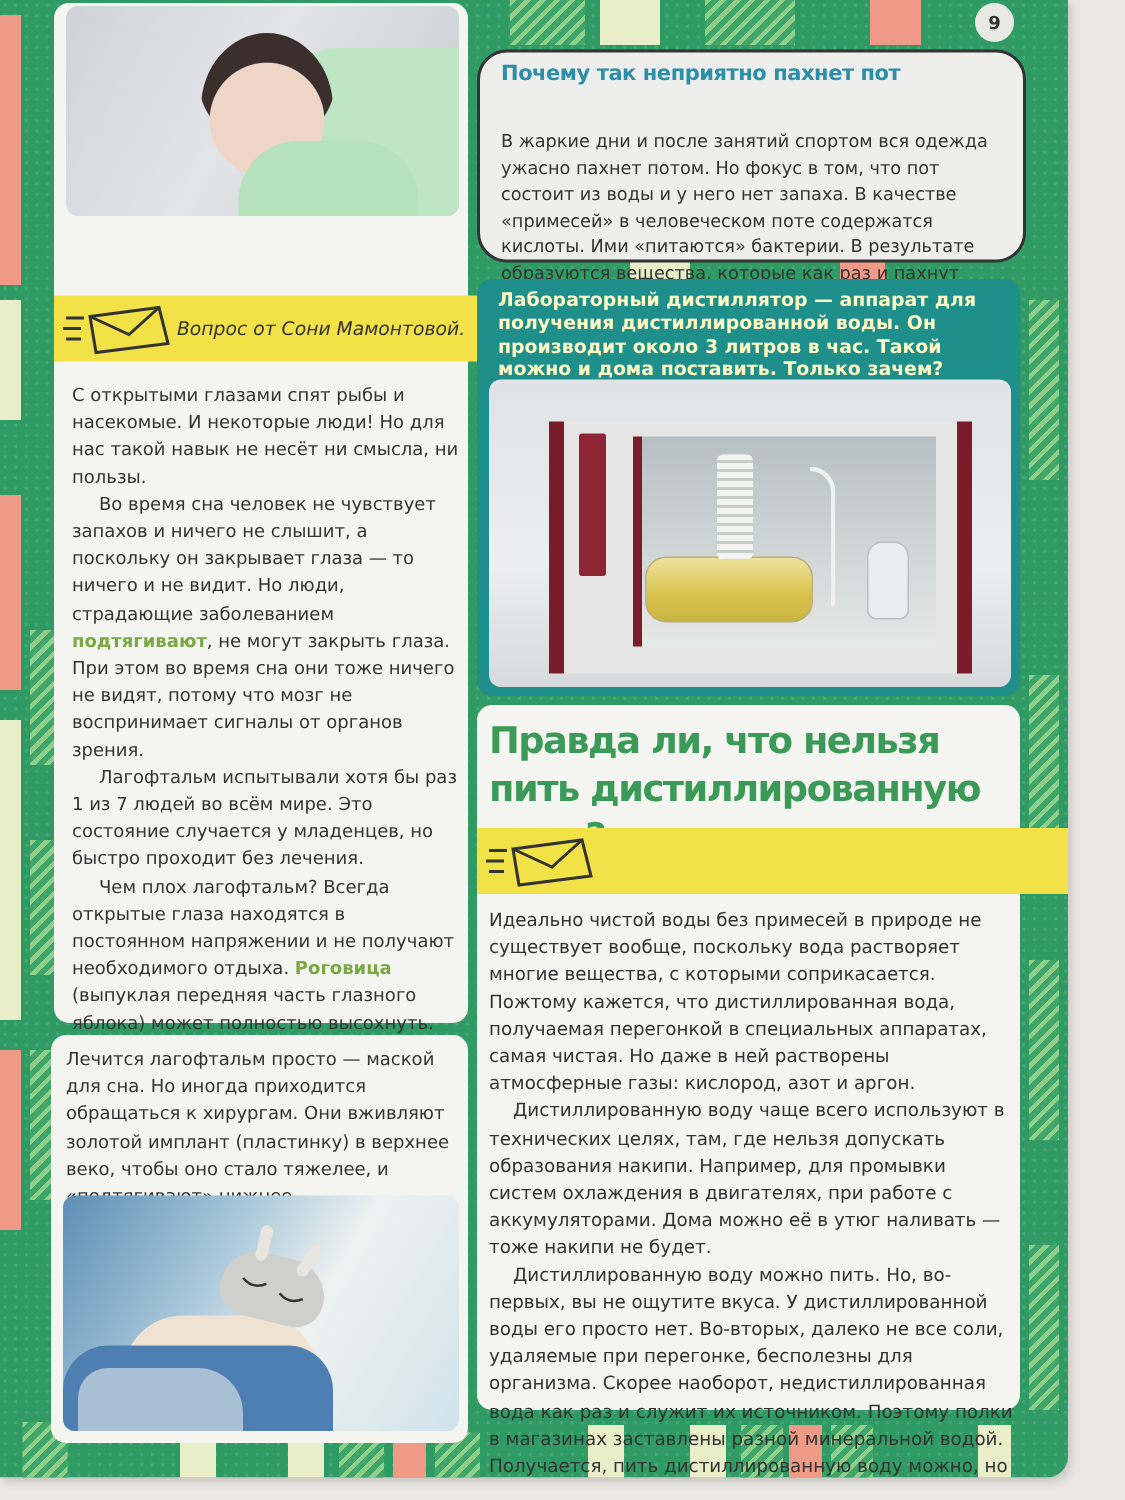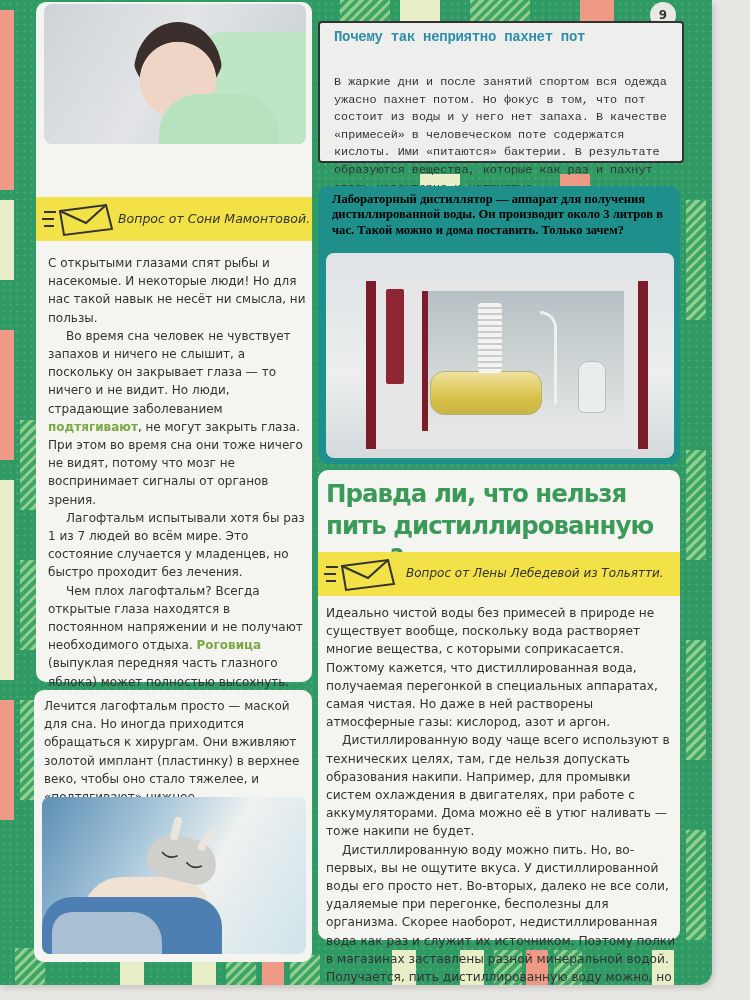--- a/index.html
+++ b/index.html
@@ -49,50 +49,50 @@
   }
   .baby-blanket2 {
     position:absolute; left:115px; top:90px; width:120px; height:60px;
     background:#b6e2bd; border-radius:40px 40px 0 0;
   }
   .h-green {
     font-family:"DejaVu Sans", sans-serif; font-weight:bold;
     color:#94b04d; text-transform:uppercase; letter-spacing:-0.5px;
   }
   .question-bar {
-    position:absolute; background:#f2e247; display:flex; align-items:center;
+    position:absolute; background:#f2e247; display:flex; align-items:center;padding-left:38px;
   }
   .question-bar .q-text {
     font-family:"DejaVu Sans", sans-serif; font-style:italic; font-size:12.5px; color:#333;
   }
   .body-text {
     font-family:"DejaVu Sans", sans-serif; font-size:12px; line-height:18.2px; color:#333;
   }
   .body-text p { margin:0; }
   .body-text p.indent { text-indent:18px; }
   .hl { color:#7aa842; font-weight:bold; }
   .sweat-box {
-    position:absolute; left:318px; top:21px; width:362px; height:138px;
-    background:#eeeeec; border:2px solid #333; border-radius:4px;font-family:Liberation Mono, monospace;
+    position:absolute; left:318px; top:33px; width:362px; height:138px;
+    background:#eeeeec; border:2px solid #333; border-radius:20px;
   }
   .sweat-title {
     position:absolute; left:14px; top:6px; font-weight:bold; font-size:14px;
     color:#2d8ea8; letter-spacing:-0.3px;
   }
   .sweat-body {
     position:absolute; left:14px; top:27px; width:340px;
     font-size:11.8px; line-height:17.6px; color:#333;margin-top:24px;
   }
   .teal-box {
     position:absolute; left:318px; top:186px; width:362px; height:278px;
     background:#1e8f8b; border-radius:10px;
   }
   .teal-caption {
     position:absolute; left:14px; top:6px; width:340px;
-    font-weight:bold; font-size:12.6px; line-height:15.4px; color:#000000;font-family:Liberation Serif, serif;
+    font-weight:bold; font-size:12.6px; line-height:15.4px; color:#fef9c3;
   }
   .lab-photo {
     left:326px; top:253px; width:348px; height:205px;
     background:linear-gradient(180deg,#dfe3e5 0%,#eceeef 60%,#d6dadc 100%);
   }
   .distiller-frame {
     position:absolute; left:40px; top:28px; width:262px; height:168px;
     border-left:10px solid #7a1c2a; border-right:10px solid #7a1c2a;
     background:#e6e6e6;
   }
@@ -259,21 +259,20 @@
   <div class="main-title">Правда ли, что нельзя пить дистиллированную воду?</div>
 
   <div class="question-bar" style="left:318px;top:552px;width:362px;height:44px;">
     <svg class="envelope-icon" style="left:6px;top:6px;" width="72" height="34" viewBox="0 0 72 34">
       <line x1="2" y1="9" x2="14" y2="9" stroke="#333" stroke-width="2"></line>
       <line x1="0" y1="16" x2="12" y2="16" stroke="#333" stroke-width="2"></line>
       <line x1="2" y1="23" x2="12" y2="23" stroke="#333" stroke-width="2"></line>
       <polygon points="18,8 64,2 70,26 22,32" fill="#f2e247" stroke="#333" stroke-width="2"></polygon>
       <polyline points="18,8 44,20 64,2" fill="none" stroke="#333" stroke-width="2"></polyline>
     </svg>
-    <span class="q-text" style="position:absolute;left:88px;top:14px;font-size:12px;">Вопрос от Лены Лебедевой из Тольятти.</span>
   </div>
 
   <div class="right-body">
     <p style="margin:0;">Идеально чистой воды без примесей в природе не существует вообще, поскольку вода растворяет многие вещества, с которыми соприкасается. Пожтому кажется, что дистиллированная вода, получаемая перегонкой в специальных аппаратах, самая чистая. Но даже в ней растворены атмосферные газы: кислород, азот и аргон.</p>
     <p style="margin:0;text-indent:16px;">Дистиллированную воду чаще всего используют в технических целях, там, где нельзя допускать образования накипи. Например, для промывки систем охлаждения в двигателях, при работе с аккумуляторами. Дома можно её в утюг наливать — тоже накипи не будет.</p>
     <p style="margin:0;text-indent:16px;">Дистиллированную воду можно пить. Но, во-первых, вы не ощутите вкуса. У дистиллированной воды его просто нет. Во-вторых, далеко не все соли, удаляемые при перегонке, бесполезны для организма. Скорее наоборот, недистиллированная вода как раз и служит их источником. Поэтому полки в магазинах заставлены разной минеральной водой. Получается, пить дистиллированную воду можно, но для организма она бесполезна.</p>
   </div>
 </div>
 
 </body></html>

